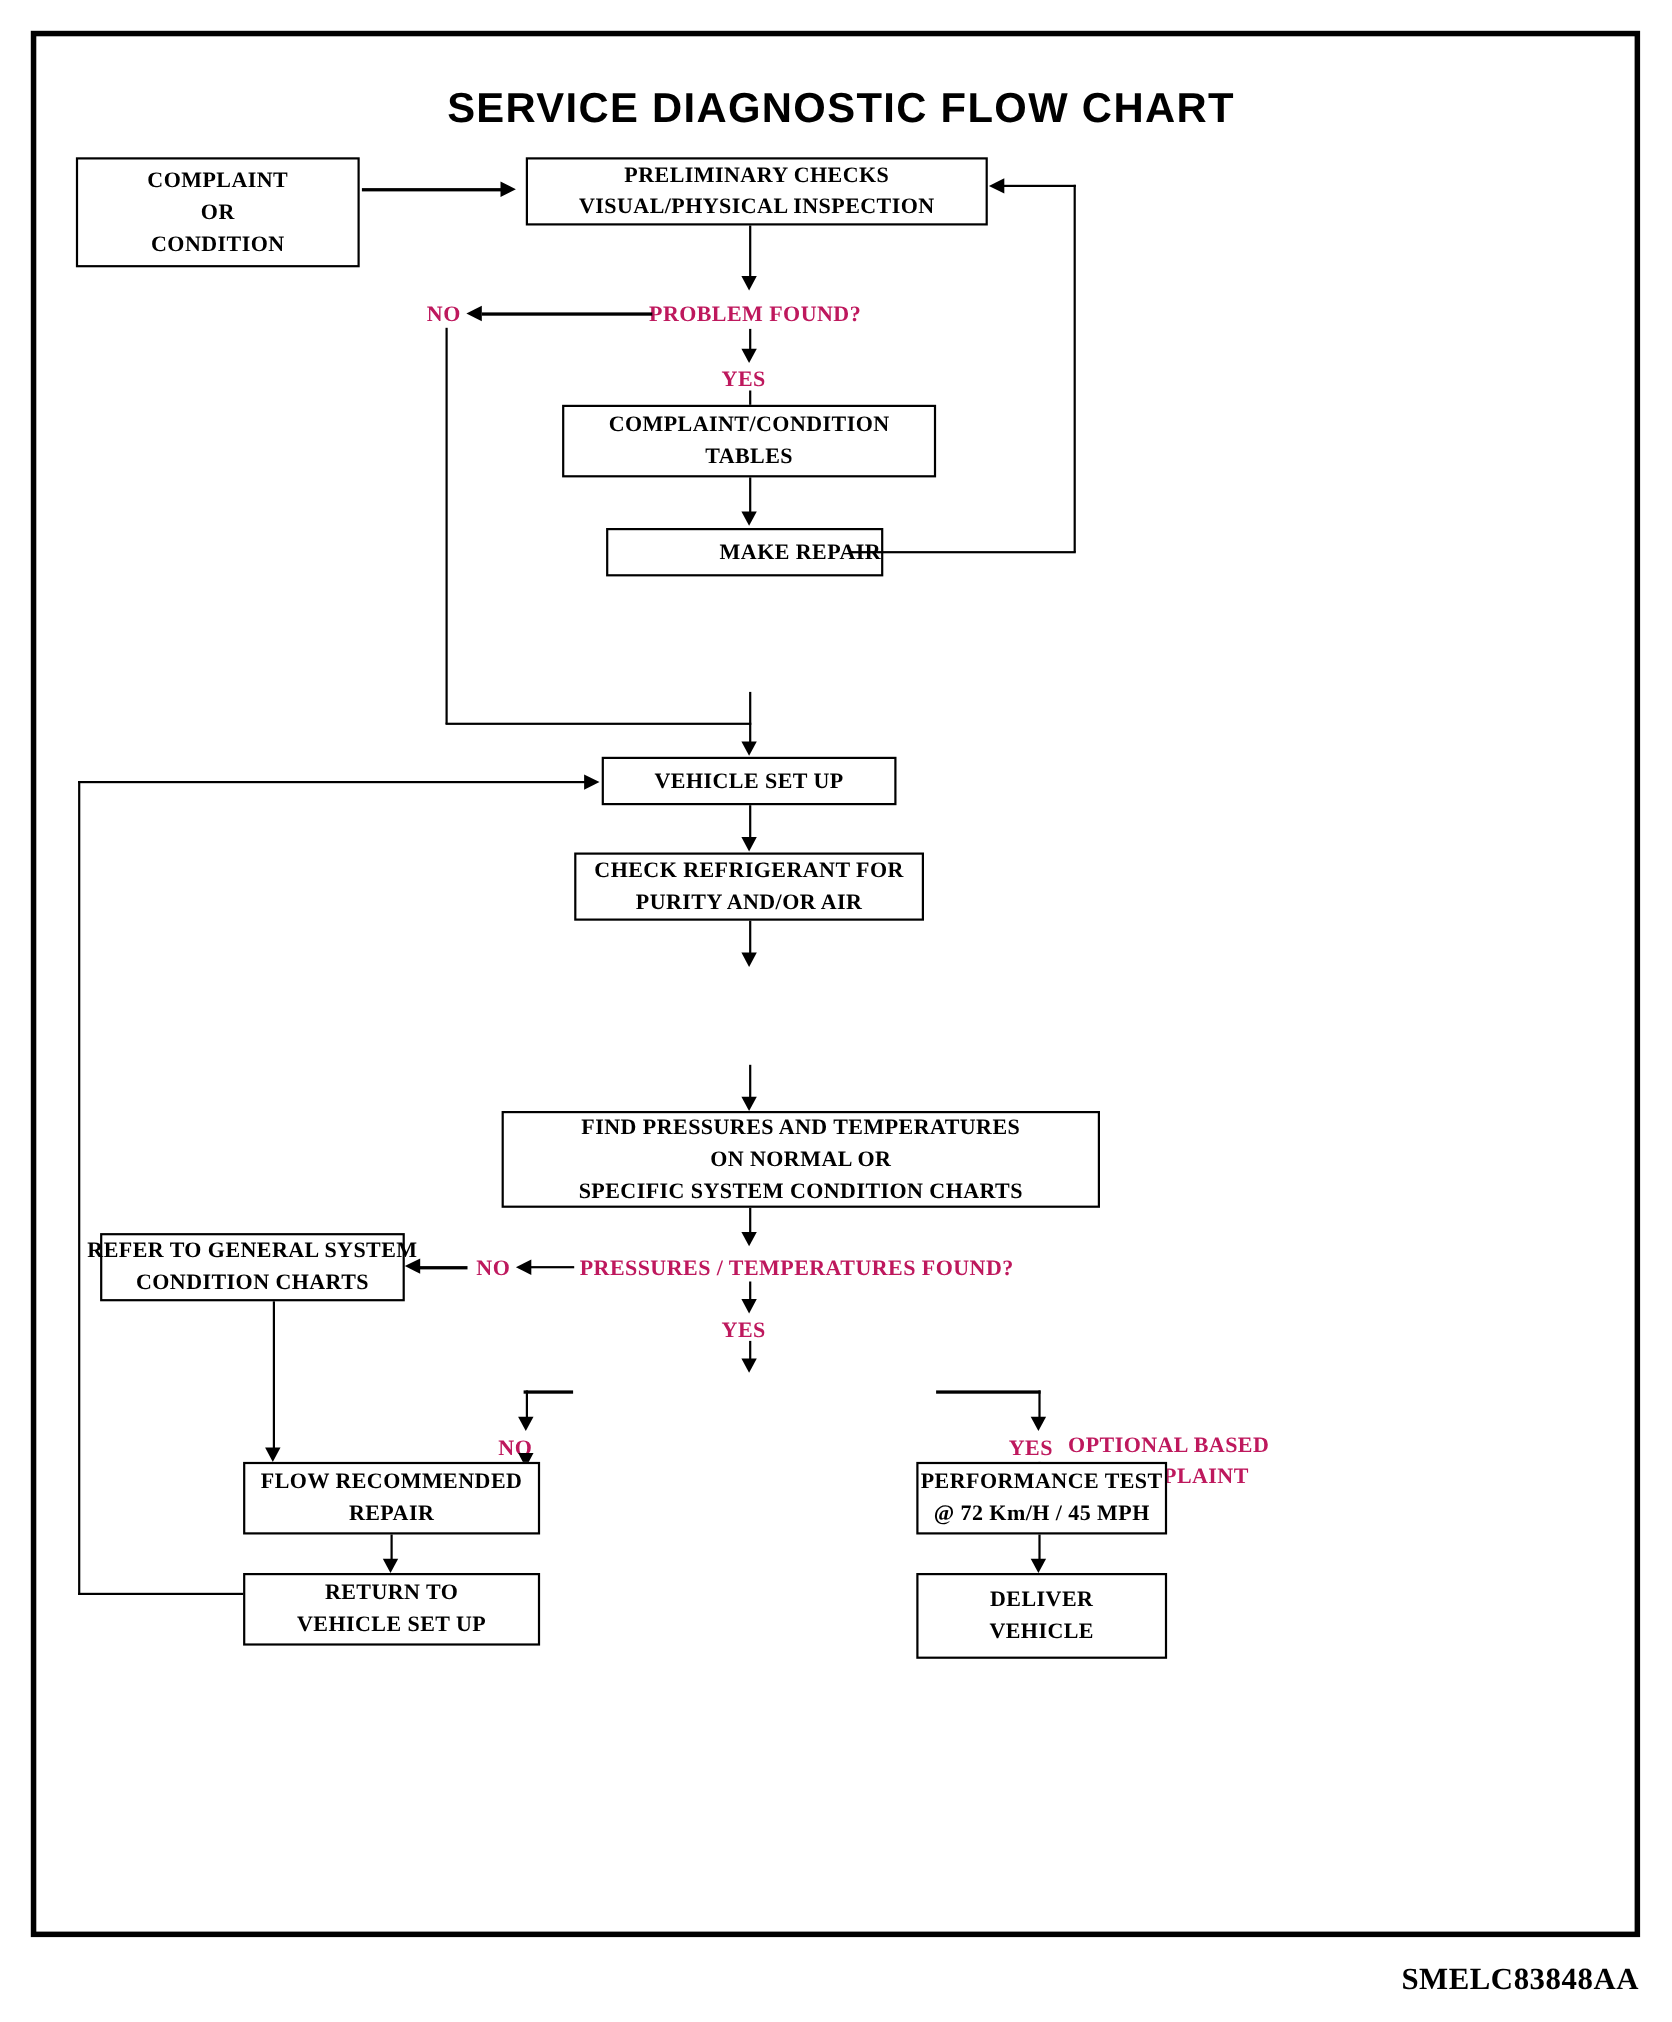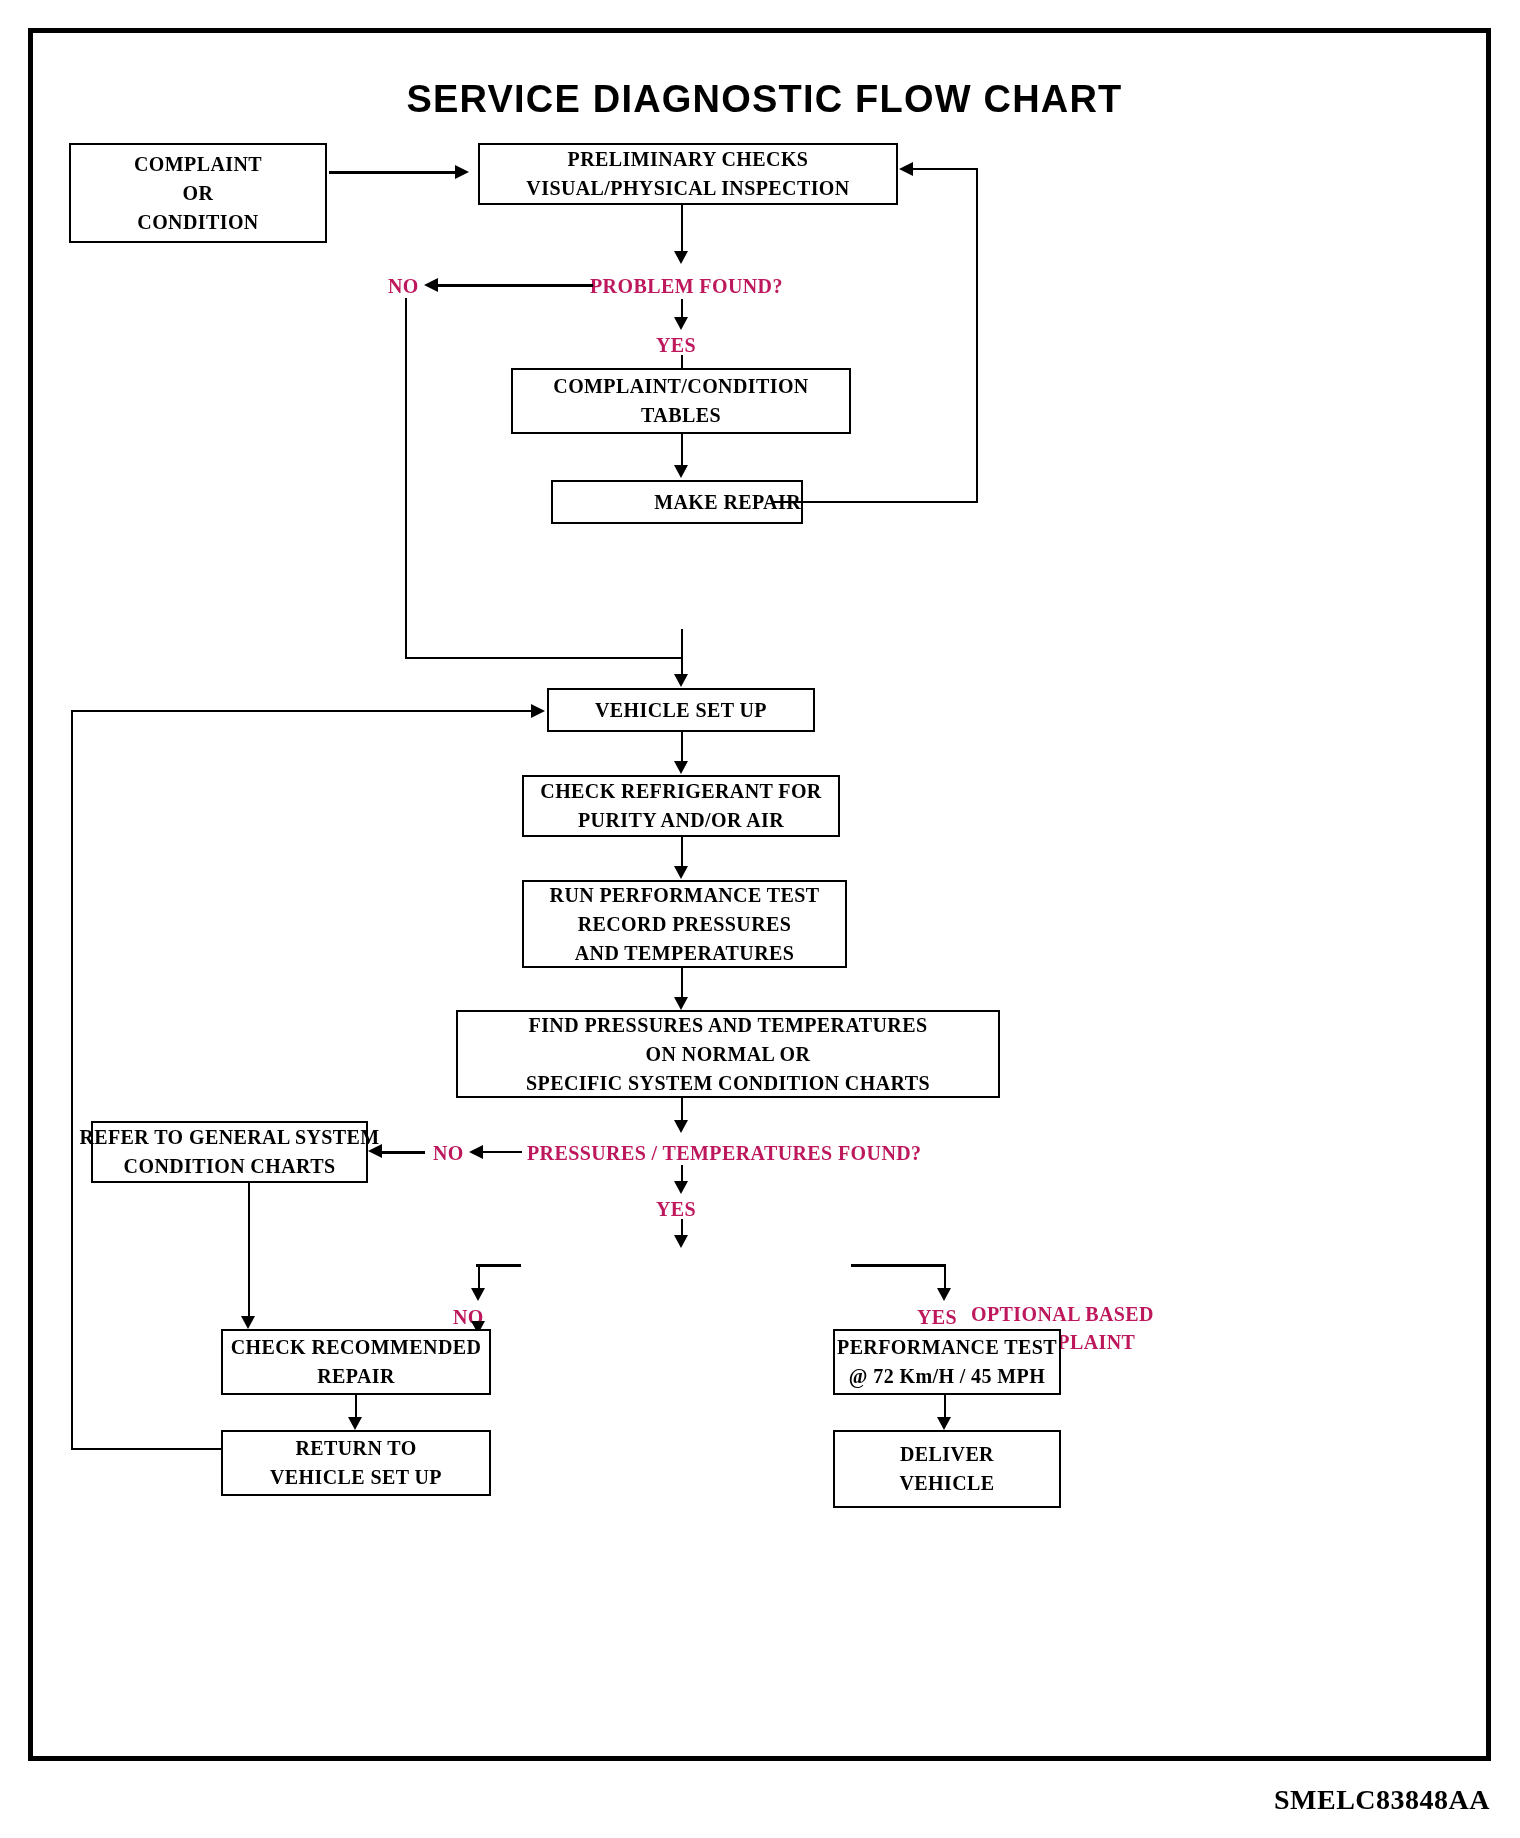--- a/index.html
+++ b/index.html
@@ -114,25 +114,20 @@
     <div class="ar-d" style="left:641px;top:728px;"></div>
 
     <div class="box" style="left:489px;top:742px;width:318px;height:62px;">
       <span class="ln">CHECK REFRIGERANT FOR</span>
       <span class="ln">PURITY AND/OR AIR</span>
     </div>
 
     <div class="thin-v" style="left:648px;top:804px;height:36px;"></div>
     <div class="ar-d" style="left:641px;top:833px;"></div>
 
-    <div class="box" style="left:489px;top:847px;width:325px;height:88px;">
-      <span class="ln">RUN PERFORMANCE TEST</span>
-      <span class="ln">RECORD PRESSURES</span>
-      <span class="ln">AND TEMPERATURES</span>
-    </div>
 
     <div class="thin-v" style="left:648px;top:935px;height:36px;"></div>
     <div class="ar-d" style="left:641px;top:964px;"></div>
 
     <div class="box" style="left:423px;top:977px;width:544px;height:88px;">
       <span class="ln">FIND PRESSURES AND TEMPERATURES</span>
       <span class="ln">ON NORMAL OR</span>
       <span class="ln">SPECIFIC SYSTEM CONDITION CHARTS</span>
     </div>
 
@@ -176,21 +171,21 @@
     <div class="txt" style="left:884px;top:1270px;">YES</div>
     <div class="thin-v" style="left:911px;top:1296px;height:30px;"></div>
     <div class="ar-d" style="left:904px;top:1312px;"></div>
 
     <div class="txt" style="left:938px;top:1267px;">
       <span>OPTIONAL BASED</span><br>
       <span>ON COMPLAINT</span>
     </div>
 
     <div class="box" style="left:188px;top:1296px;width:270px;height:66px;">
-      <span class="ln">CHECK RECOMMENDED</span>
+      <span class="ln">FLOW RECOMMENDED</span>
       <span class="ln">REPAIR</span>
     </div>
 
     <div class="thin-v" style="left:322px;top:1362px;height:28px;"></div>
     <div class="ar-d" style="left:315px;top:1384px;"></div>
 
     <div class="box" style="left:188px;top:1397px;width:270px;height:66px;">
       <span class="ln">RETURN TO</span>
       <span class="ln">VEHICLE SET UP</span>
     </div>

